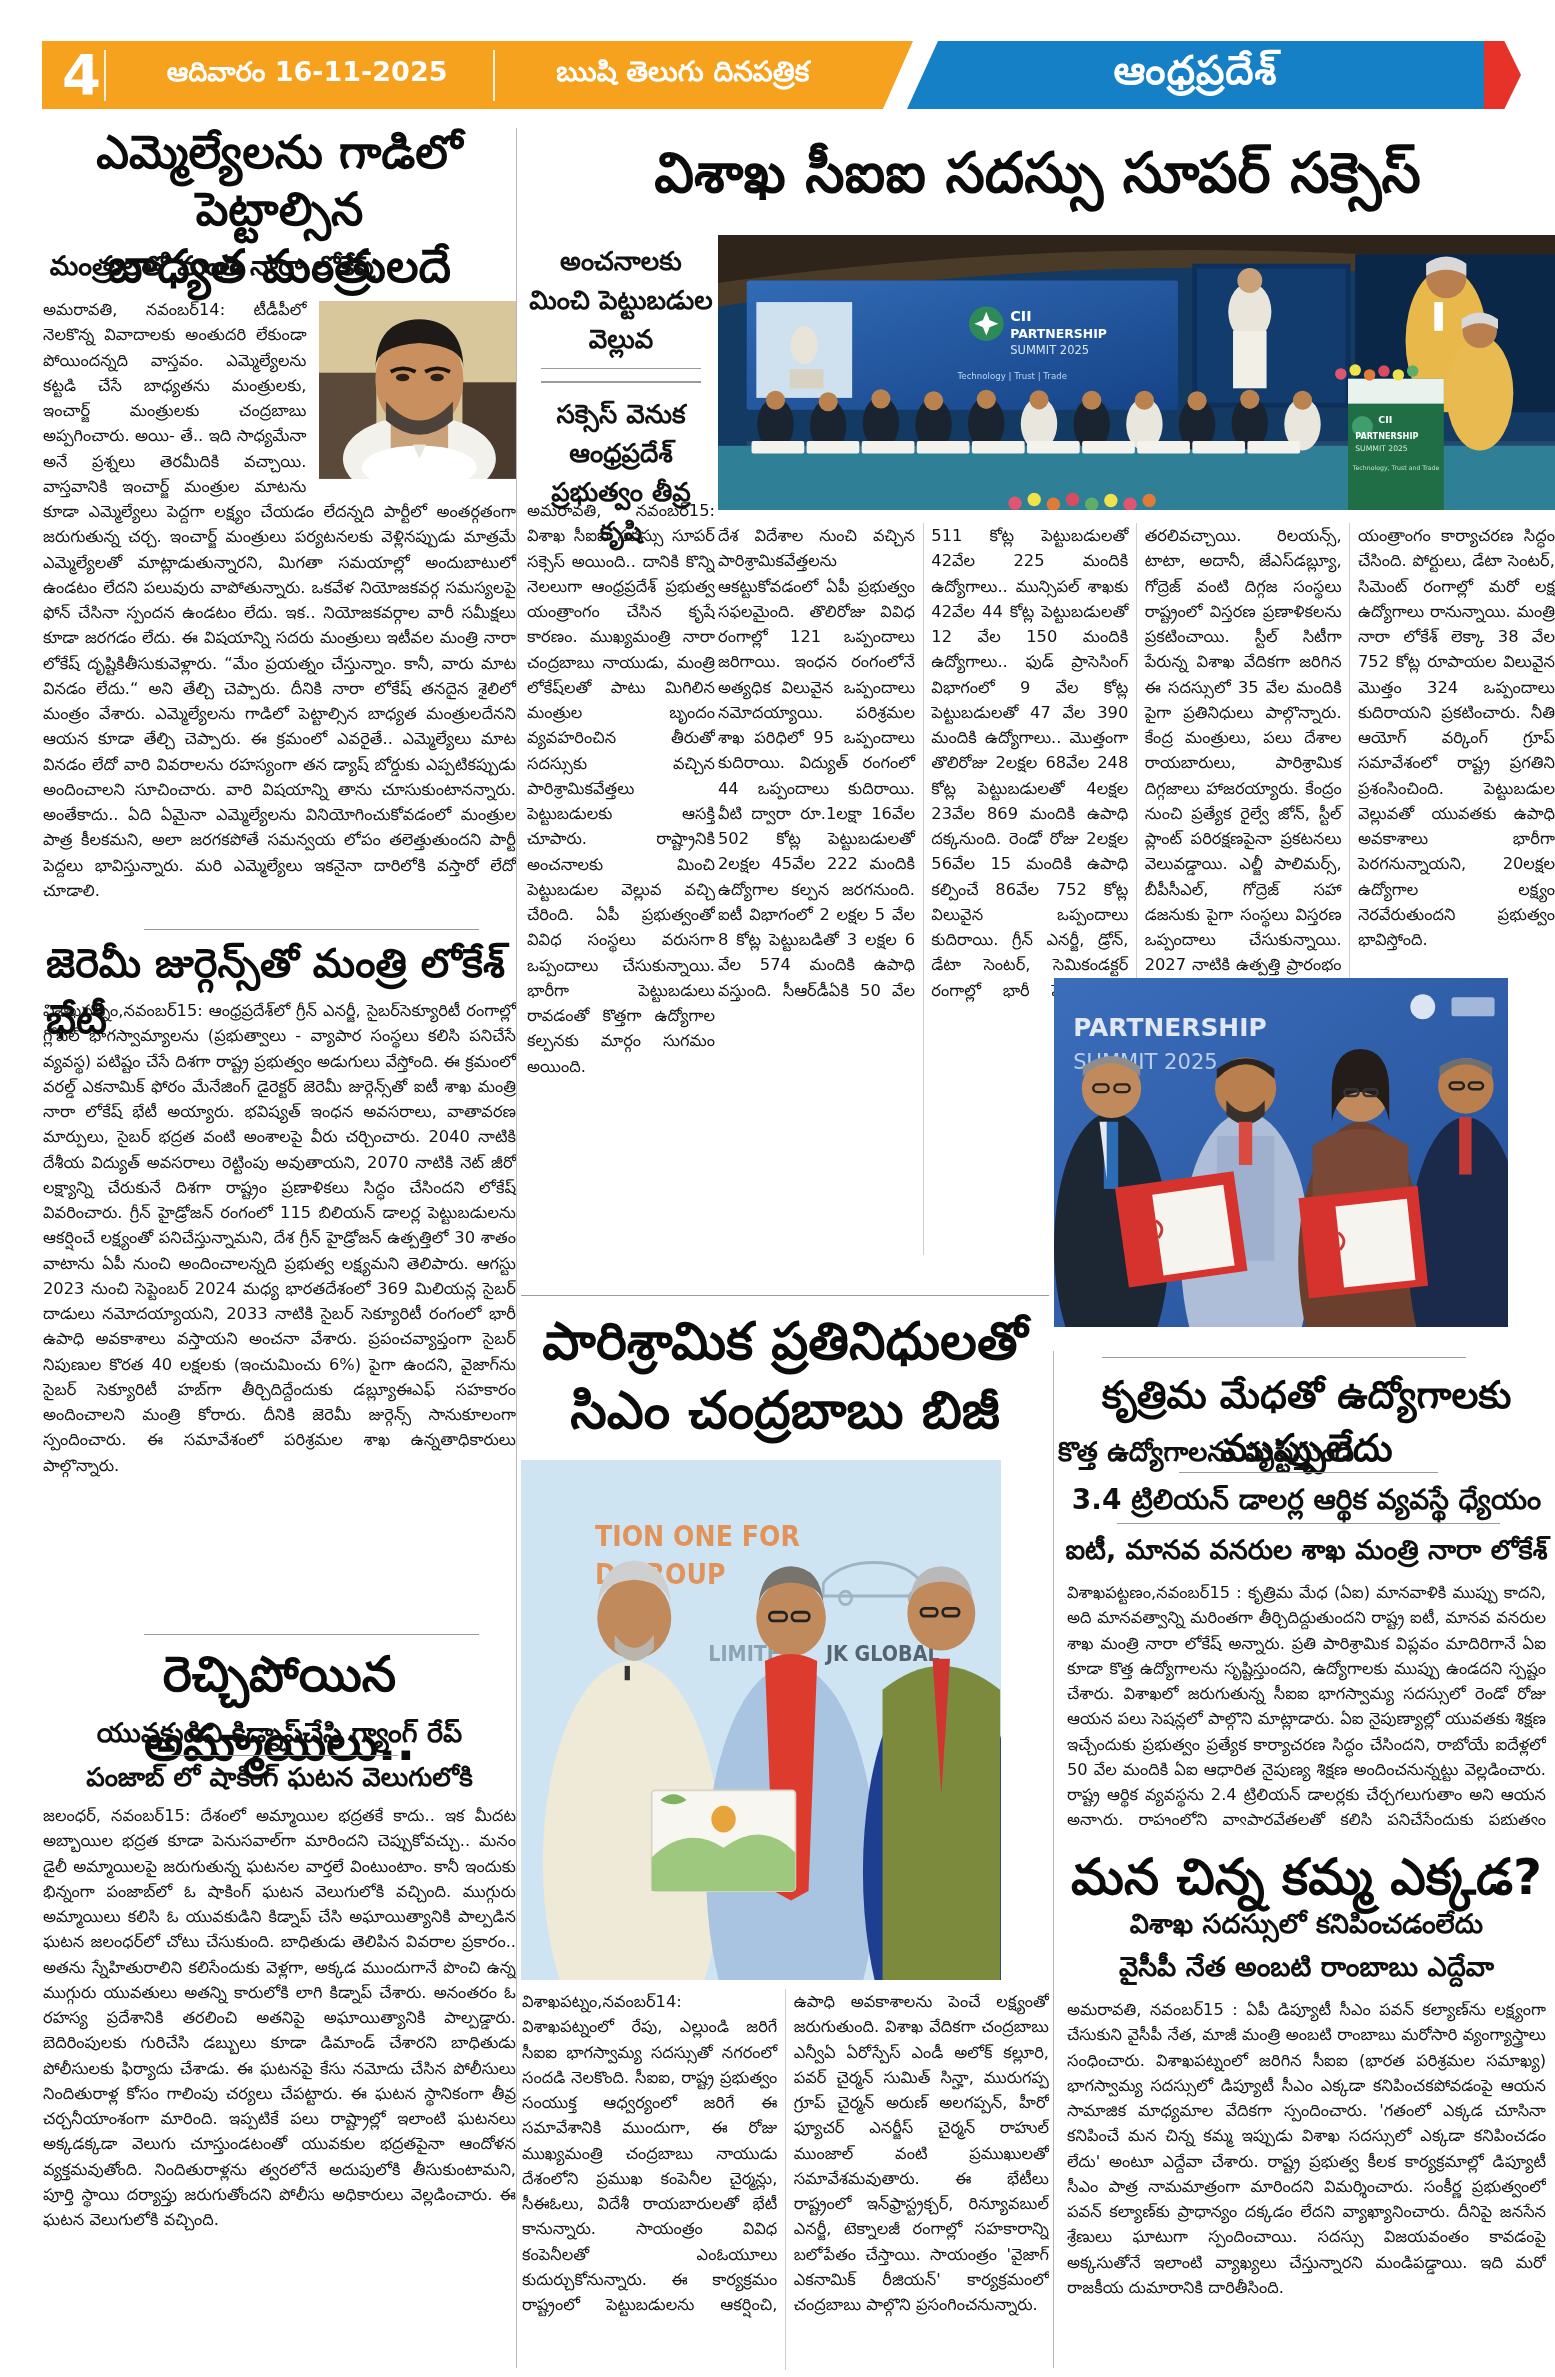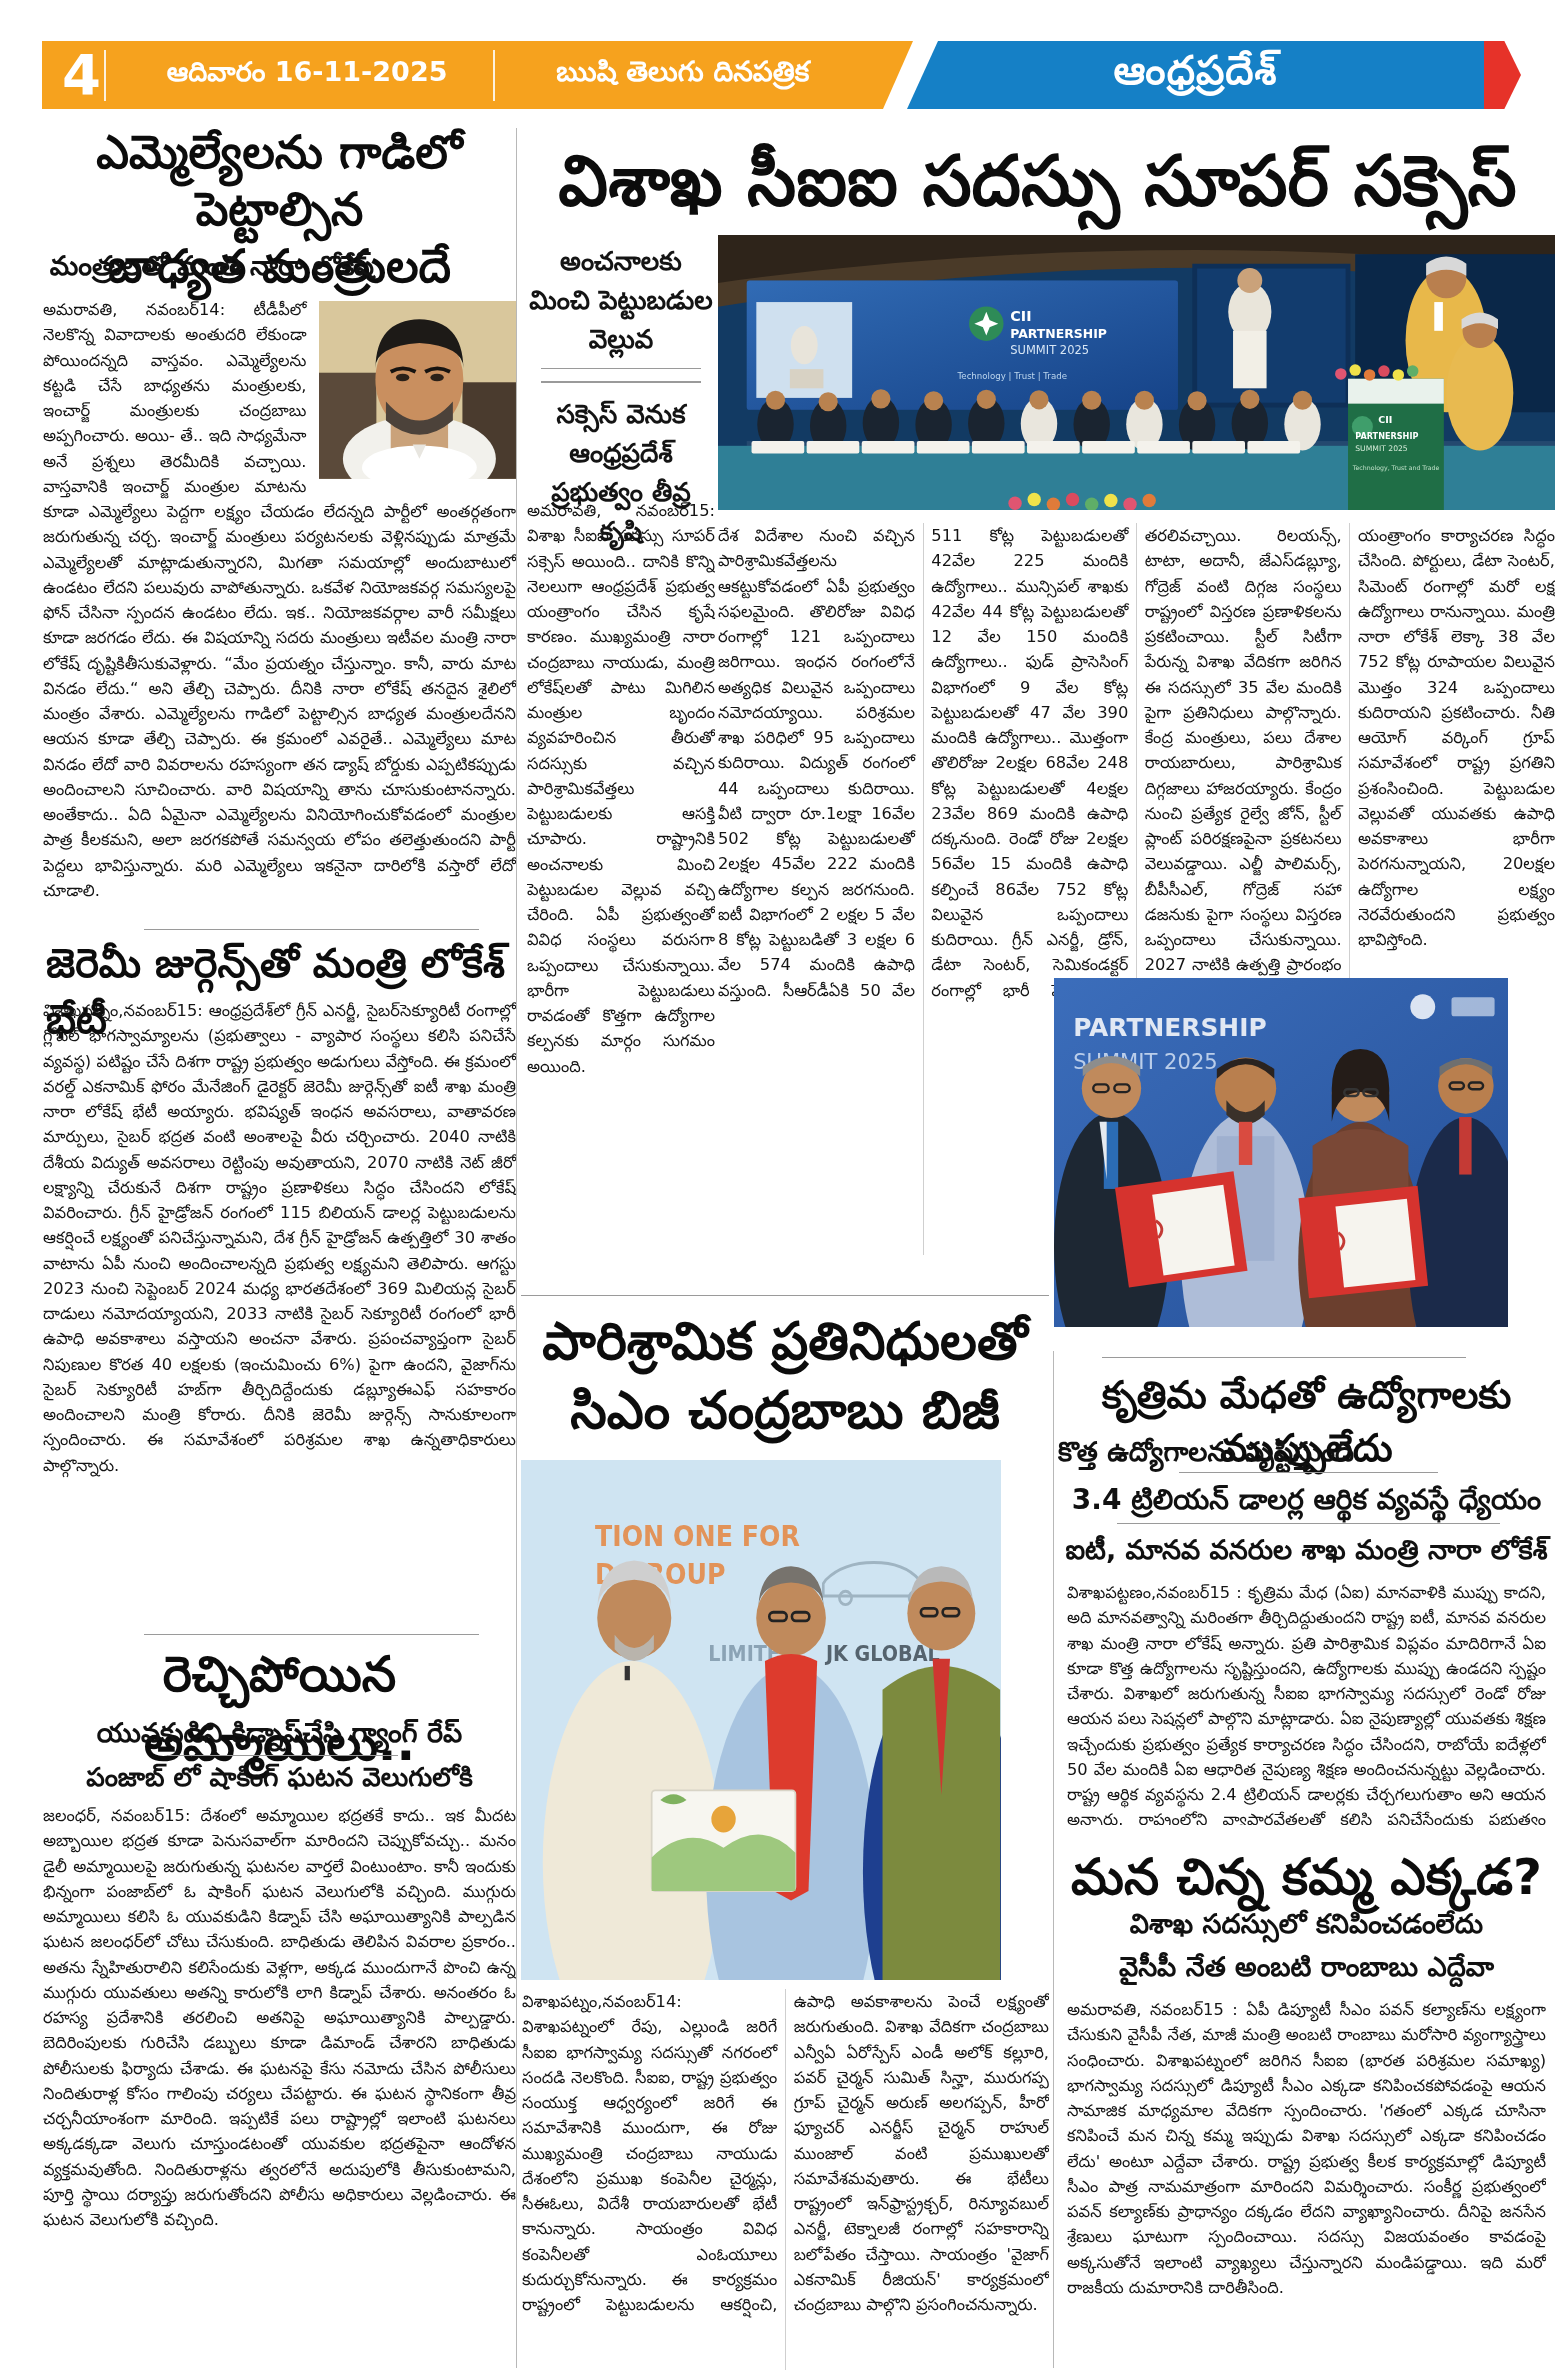--- a/index.html
+++ b/index.html
@@ -35,21 +35,21 @@
   #rule1{left:144px;top:929px;width:335px;}
   #a2-hl{position:absolute;left:43px;top:940px;width:473px;font-size:40px;text-align:left;padding-left:2.9px;}
   #a2-body{position:absolute;left:43px;top:998px;width:473px;height:631px;}
   #rule2{left:144px;top:1634px;width:335px;}
   #a3-hl{position:absolute;left:43px;top:1646px;width:473px;font-size:49px;text-align:center;}
   #a3-s1{position:absolute;left:43px;top:1717px;width:473px;font-size:27px;text-align:center;}
   #a3-r1{left:168px;top:1755px;width:230px;height:1.4px;}
   #a3-s2{position:absolute;left:43px;top:1762px;width:473px;font-size:26px;text-align:center;}
   #a3-body{position:absolute;left:43px;top:1803px;width:473px;height:563px;}
   
-  #m-hl{position:absolute;left:526px;top:140px;width:1023px;font-size:70px;text-align:center;white-space:nowrap;}
+  #m-hl{position:absolute;left:526px;top:140px;width:1023px;font-size:56px;text-align:center;white-space:nowrap;}
   #m-subcol{position:absolute;left:527px;top:242px;width:188px;text-align:center;}
   #m-subcol .msub{font-size:26px;font-weight:800;line-height:1.5;margin:0 0 8.6px 0;}
   #m-subcol .msr{height:1.4px;background:#9a9a9a;margin:8.6px 14.4px 12.5px 14.4px;}
   #m-col0{position:absolute;left:527px;top:498px;width:188px;height:757px;}
   #m-body{position:absolute;left:718px;top:523px;width:837px;height:732px;
           column-count:4;column-gap:16.3px;column-rule:0.5px solid #cfcfcf;column-fill:balance;}
   #photo1{left:718px;top:235px;width:837px;height:275px;}
   #photo2{left:1054px;top:978px;width:454px;height:349px;}
   
   #mb-rule{left:521px;top:1295px;width:528px;}

